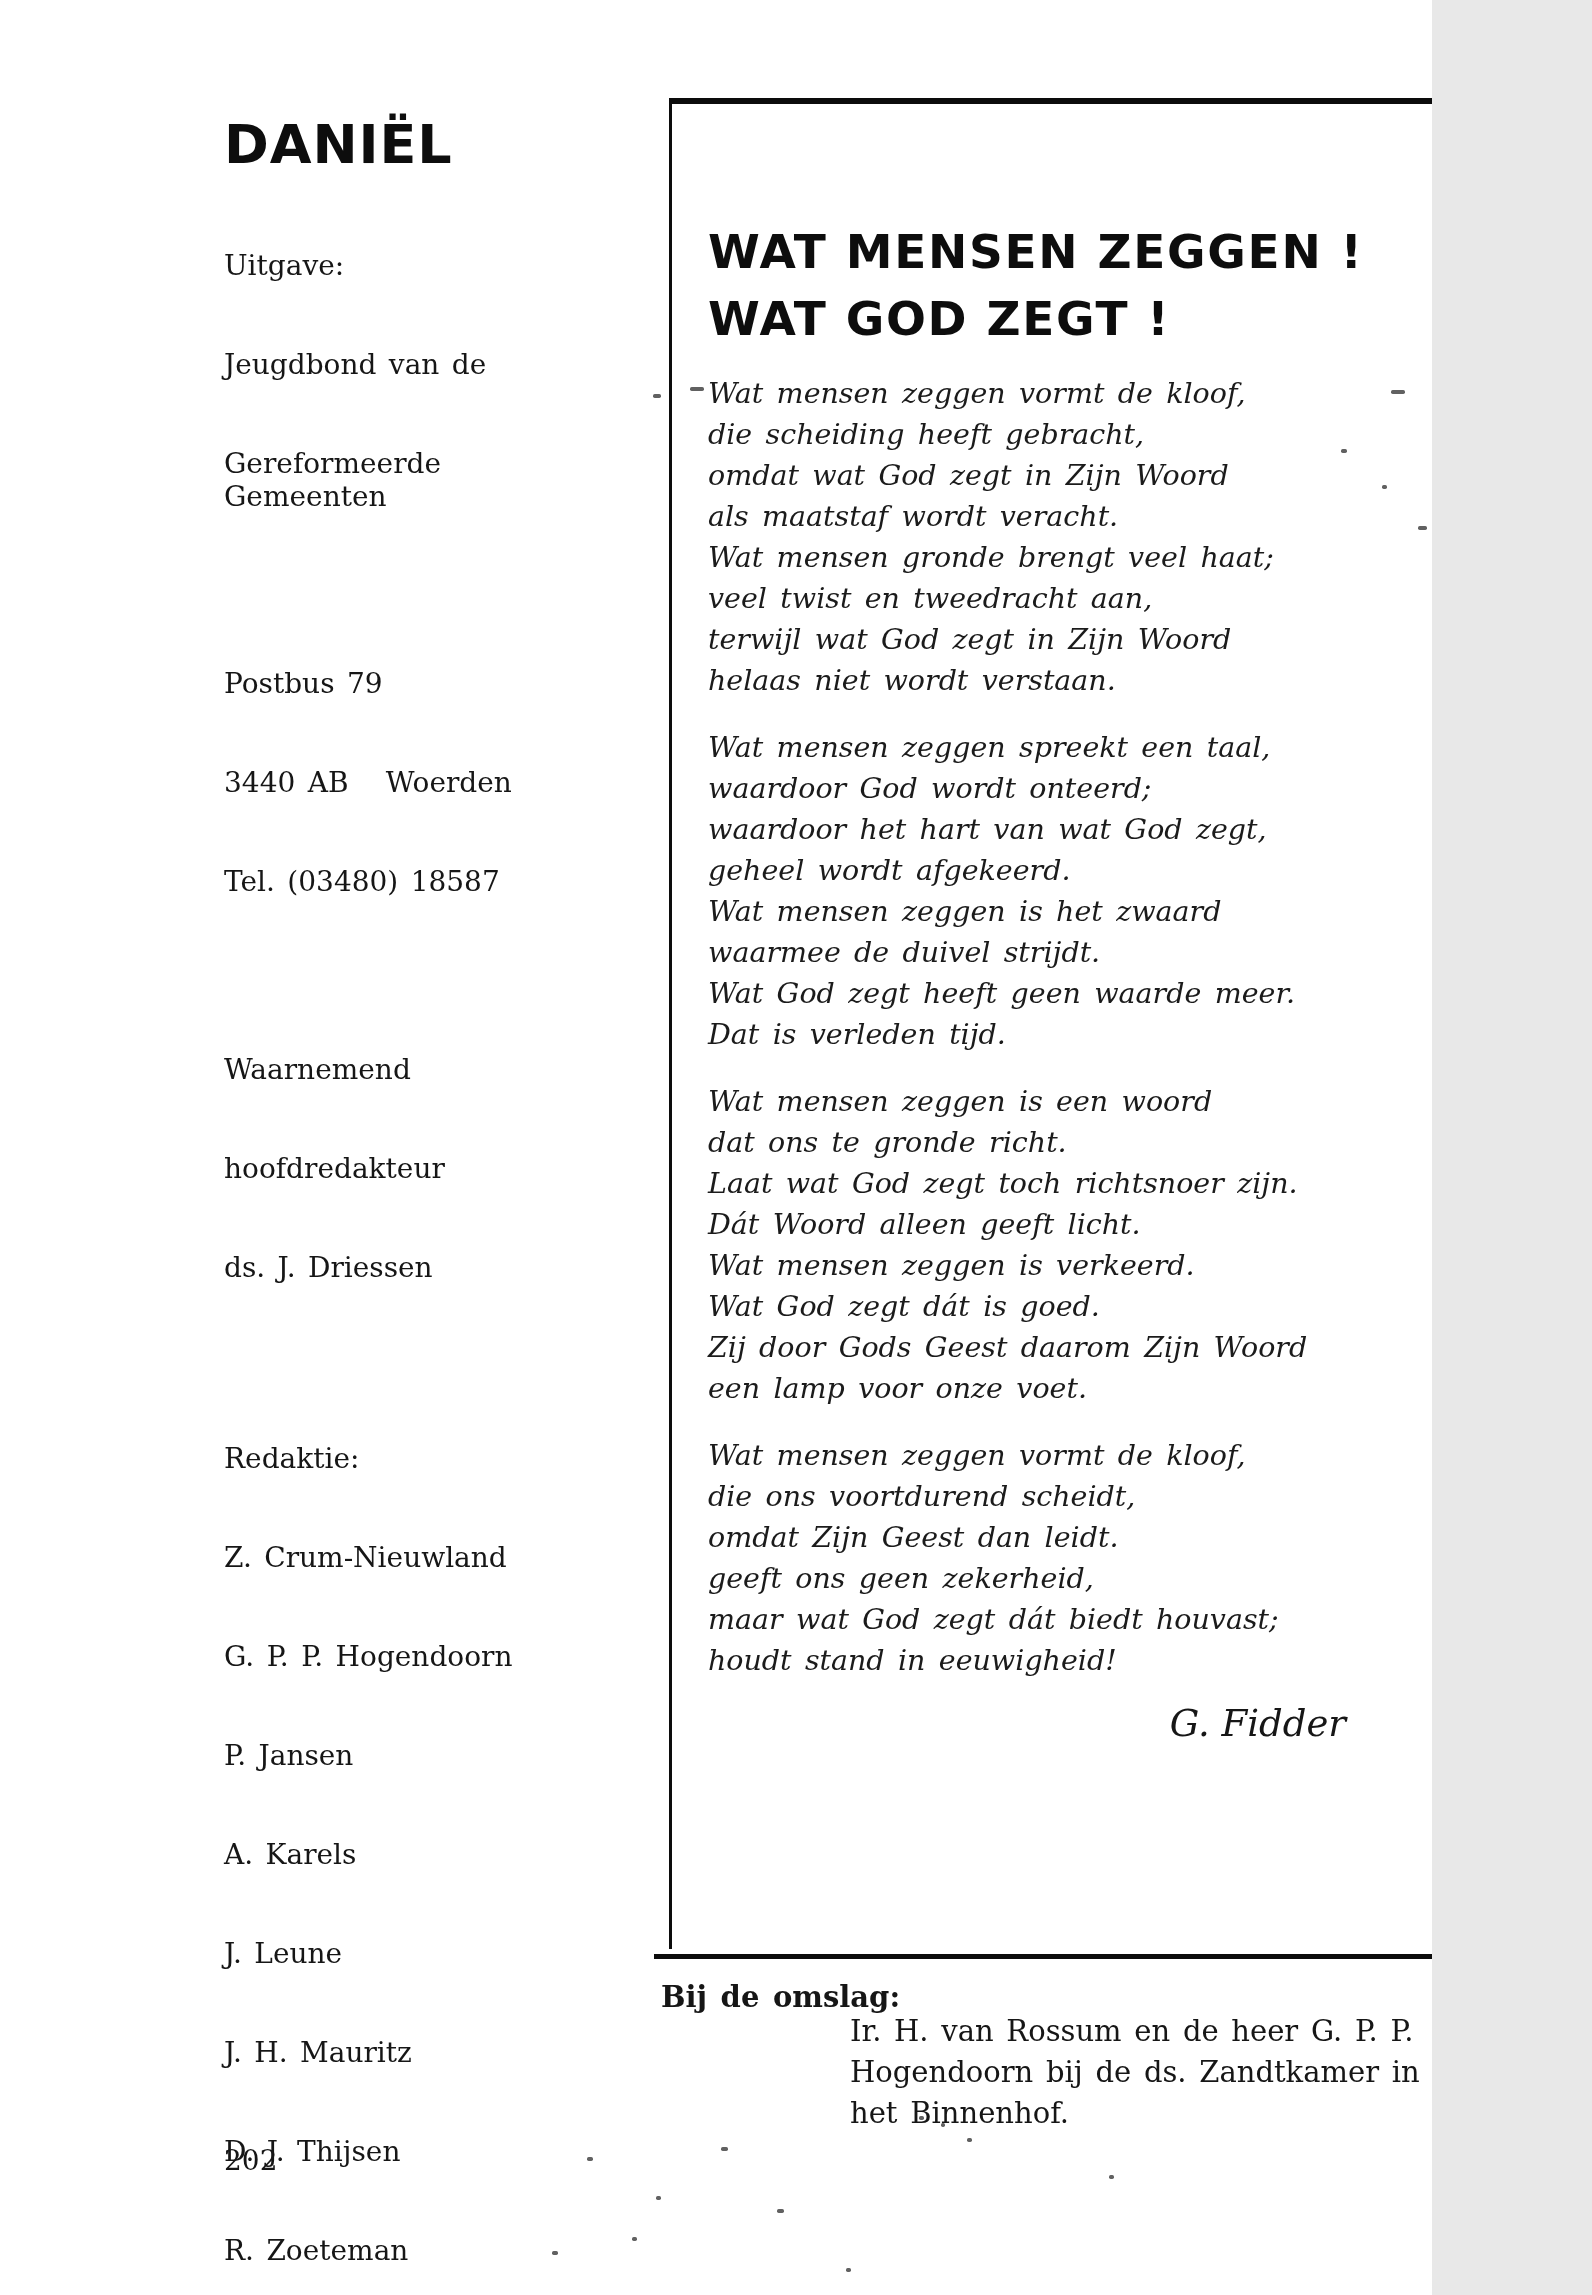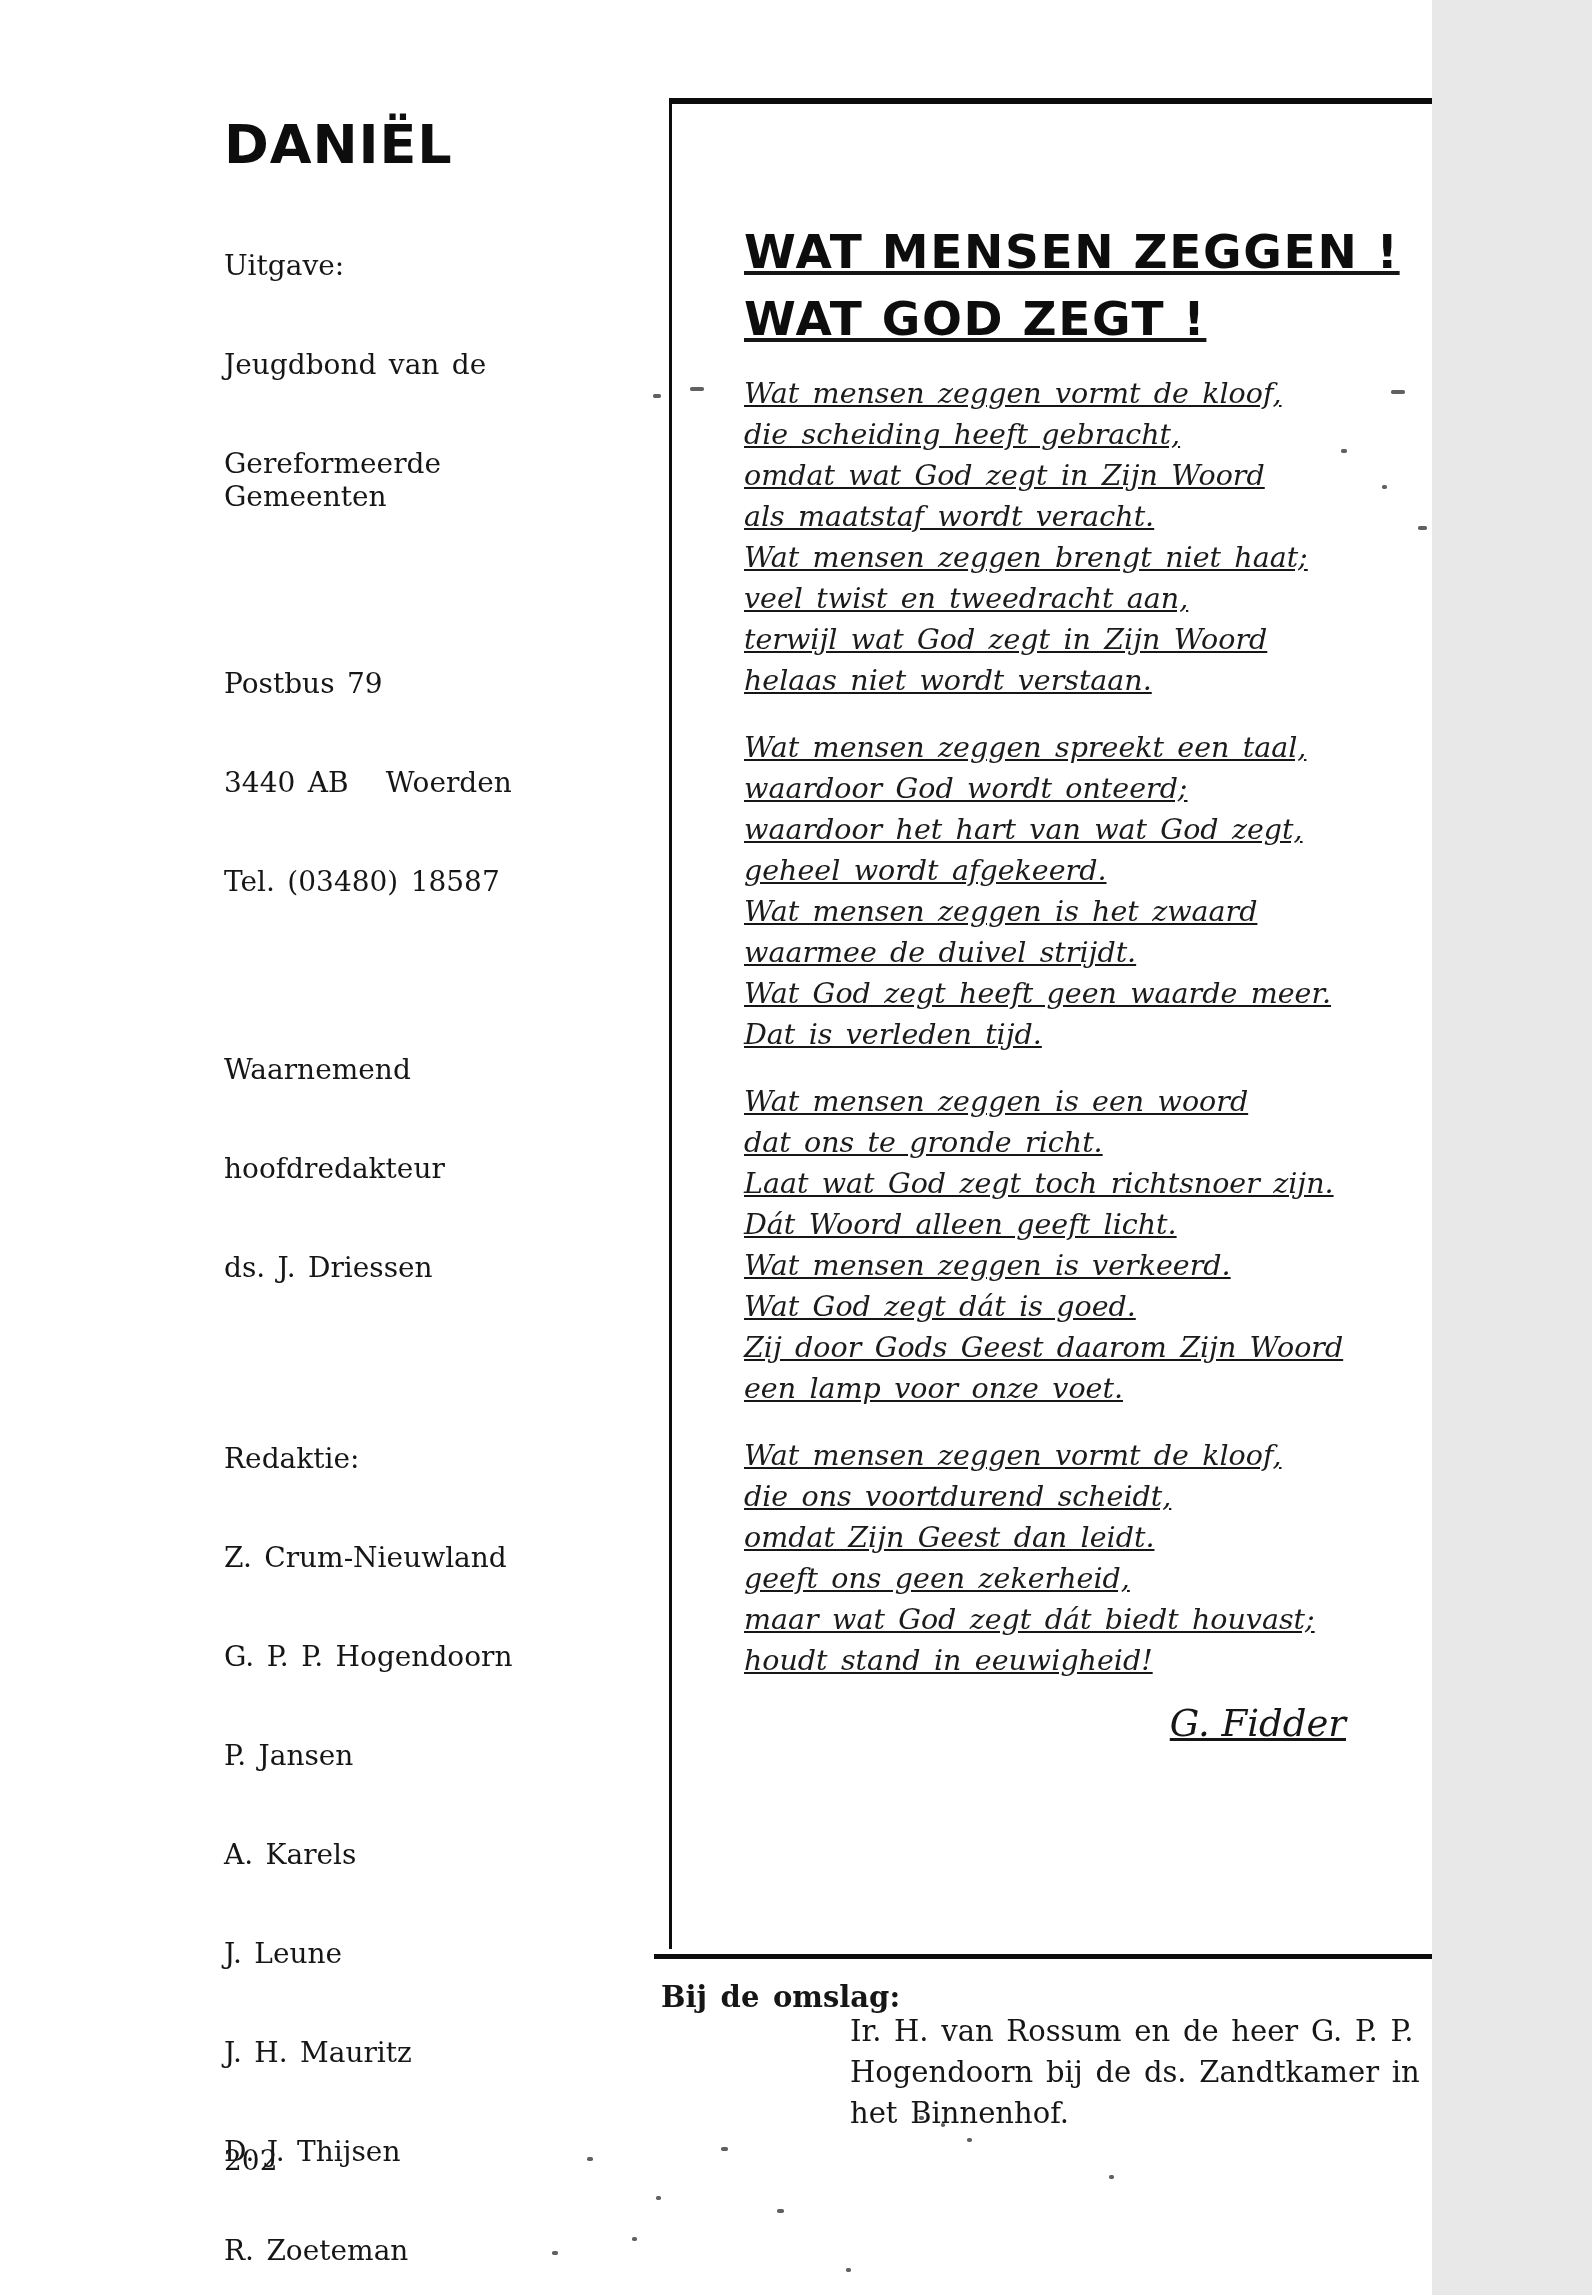--- a/index.html
+++ b/index.html
@@ -40,21 +40,21 @@
     position:absolute;left:669px;top:98px;width:791px;height:1851px;
     border-top:6px solid #0c0c0c;
     border-left:3.5px solid #0c0c0c;
     border-right:5.2px solid #0c0c0c;
     box-sizing:border-box;
   }
   .poem-box-bottom{
     position:absolute;left:654px;top:1954px;width:804px;height:5.2px;
     background:#0c0c0c;
   }
-  .poem-inner{padding:114px 35px 0 72px;text-decoration:underline;}
+  .poem-inner{padding:114px 35px 0 36px;}
   .poem-title{
     margin:0;
     font-family:"DejaVu Sans", sans-serif;
     font-weight:800;
     font-size:47px;line-height:67px;letter-spacing:1.7px;
     color:#0d0d0d;
   }
   .stanza{margin:0;padding:0;list-style:none;font-style:italic;
     font-size:28.5px;line-height:41px;word-spacing:4.3px;color:#1b1b1b;}
   .stanza-1{margin-top:21px;}
@@ -118,21 +118,21 @@
       <h2 class="poem-title">
         <span>WAT MENSEN ZEGGEN !</span><br>
         <span>WAT GOD ZEGT !</span>
       </h2>
 
       <div class="stanza stanza-1">
         <div>Wat mensen zeggen vormt de kloof,</div>
         <div>die scheiding heeft gebracht,</div>
         <div>omdat wat God zegt in Zijn Woord</div>
         <div>als maatstaf wordt veracht.</div>
-        <div>Wat mensen zeggen brengt niet haat;</div>
+        <div>Wat mensen gronde brengt veel haat;</div>
         <div>veel twist en tweedracht aan,</div>
         <div>terwijl wat God zegt in Zijn Woord</div>
         <div>helaas niet wordt verstaan.</div>
       </div>
 
       <div class="stanza stanza-n">
         <div>Wat mensen zeggen spreekt een taal,</div>
         <div>waardoor God wordt onteerd;</div>
         <div>waardoor het hart van wat God zegt,</div>
         <div>geheel wordt afgekeerd.</div>

